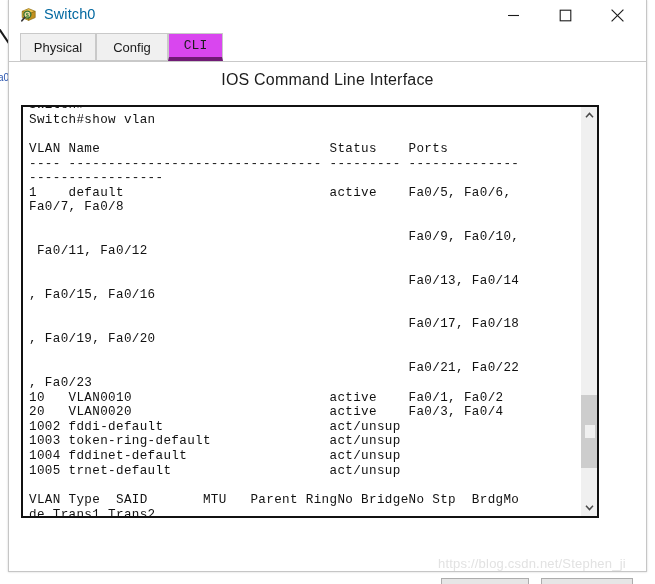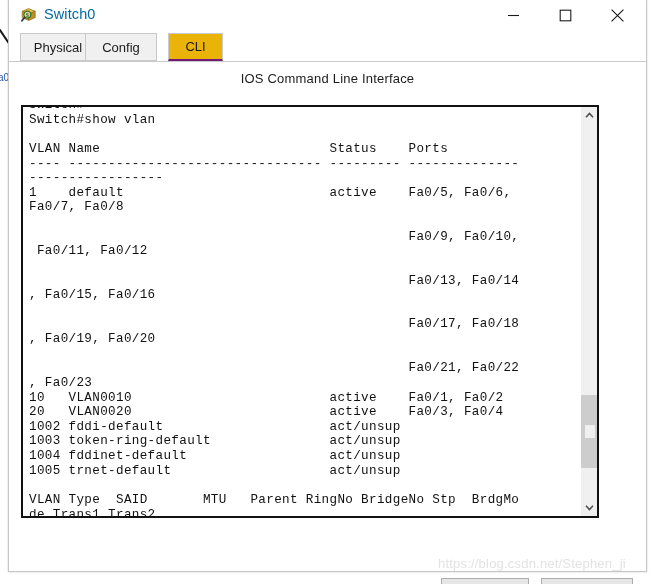--- a/index.html
+++ b/index.html
@@ -108,37 +108,38 @@
     justify-content: center;
     font-size: 13px;
     color: #1b1b1b;
     background: #f0f0f0;
     border: 1px solid #c9c9c9;
     border-bottom: 1px solid #c9c9c9;
     cursor: default;
     user-select: none;
   }
   .tab.active {
-    background: #eab308;
-    border-bottom: 2px solid #701a75;
+    background: #d946ef;
+    border-bottom: 4px solid #701a75;
     z-index: 3;
+    font-family: Liberation Mono, monospace;
   }
 
   
   #content {
     position: relative;
     background: #ffffff;
     height: 509px;
   }
   #heading {
     position: absolute;
     left: 0; right: 0;
     top: 9px;
     text-align: center;
-    font-size: 13px;
+    font-size: 16px;
     color: #1b1b1b;
     letter-spacing: 0.2px;
   }
 
   
   #terminal-wrap {
     position: absolute;
     left: 12px; top: 43px;
     width: 578px; height: 413px;
     border: 2px solid #111111;
@@ -274,21 +275,21 @@
         <line x1="1.6" y1="1.6" x2="13.4" y2="13.4" stroke="#1b1b1b" stroke-width="1.15"></line>
         <line x1="13.4" y1="1.6" x2="1.6" y2="13.4" stroke="#1b1b1b" stroke-width="1.15"></line>
       </svg>
     </button>
   </div>
 
   <div id="tabstrip">
     <div class="tab" style="left:11px; width:76px;">
       <span>Physical</span>
     </div>
-    <div class="tab" style="left:76px; width:72px;">
+    <div class="tab" style="left:87px; width:72px;">
       <span>Config</span>
     </div>
     <div class="tab active" style="left:159px; width:55px;">
       <span>CLI</span>
     </div>
   </div>
 
   <div id="content">
 
     <div id="heading">IOS Command Line Interface</div>

